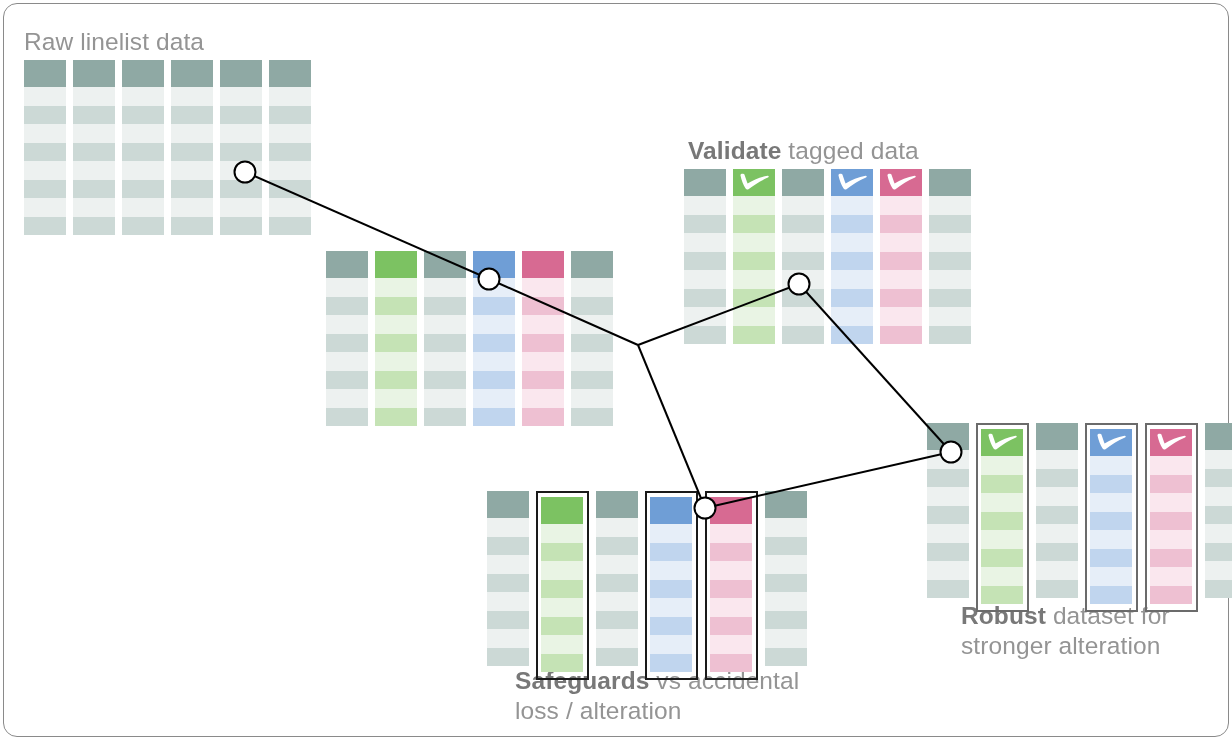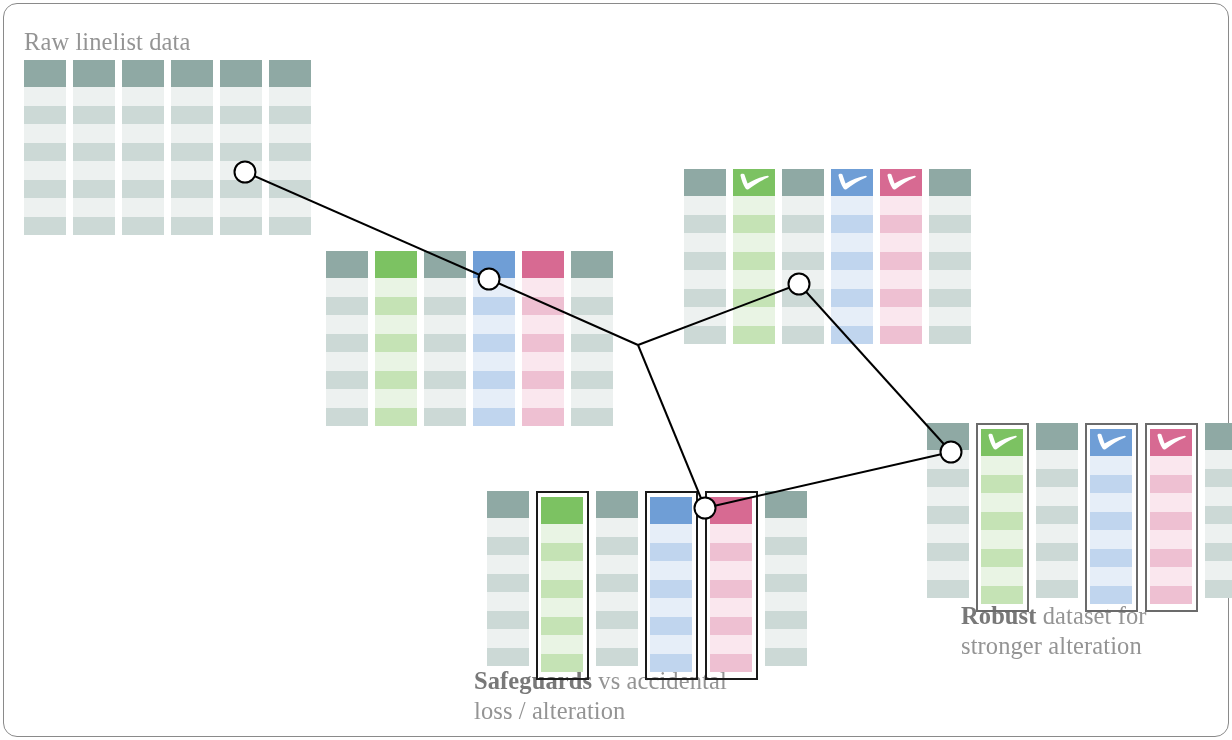--- a/index.html
+++ b/index.html
@@ -3,21 +3,20 @@
 <meta charset="utf-8">
 <style>
   html,body{margin:0;padding:0;background:#ffffff;}
   body{width:1232px;height:740px;font-family:"Liberation Sans",sans-serif;overflow:hidden;}
 
   #canvas{
     position:relative;
     width:1232px;height:740px;
     box-sizing:border-box;
     background:#ffffff;
-    font-family:Liberation Serif, serif;
   }
   #frame{
     position:absolute;left:3px;top:3px;
     width:1226px;height:734px;
     box-sizing:border-box;
     border:1.6px solid #8a8a8a;
     border-radius:14px;
     background:#ffffff;
   }
 
@@ -49,21 +48,22 @@
   
   .check{position:absolute;left:0;top:0;width:100%;height:100%;}
 </style>
 </head>
 <body>
 
 <div id="canvas">
   <div id="frame"></div>
 
   <div class="caption cap-left" id="cap-raw" style="left:24px;top:27px;width:400px;"><span>Raw linelist data</span></div>
-  <div class="caption cap-left" id="cap-safeguards" style="left:474px;top:666px;width:420px;"><b>Safeguards</b><span> vs accidental
+  <div class="caption cap-left" id="cap-validate" style="left:688px;top:136px;width:420px;"><b>Validate</b><span> tagged data</span></div>
+  <div class="caption cap-left" id="cap-safeguards" style="left:515px;top:666px;width:420px;"><b>Safeguards</b><span> vs accidental
 loss / alteration</span></div>
   <div class="caption cap-left" id="cap-robust" style="left:961px;top:601px;width:300px;"><b>Robust</b><span> dataset for
 stronger alteration</span></div>
 
   <div class="table-block" id="tbl-raw" style="left:24px;  top:60px;">
       <div class="cols">
         <div class="col-wrap boxed" style="margin-right: 7px; width: 42px;">
           <div class="col" style="width: 42px;">
             <div class="cell hdr" style="height: 27px; background: rgb(143, 169, 164); position: relative;"></div>
             <div class="cell" style="height: 18.5px; background: rgb(237, 241, 240);"></div>

